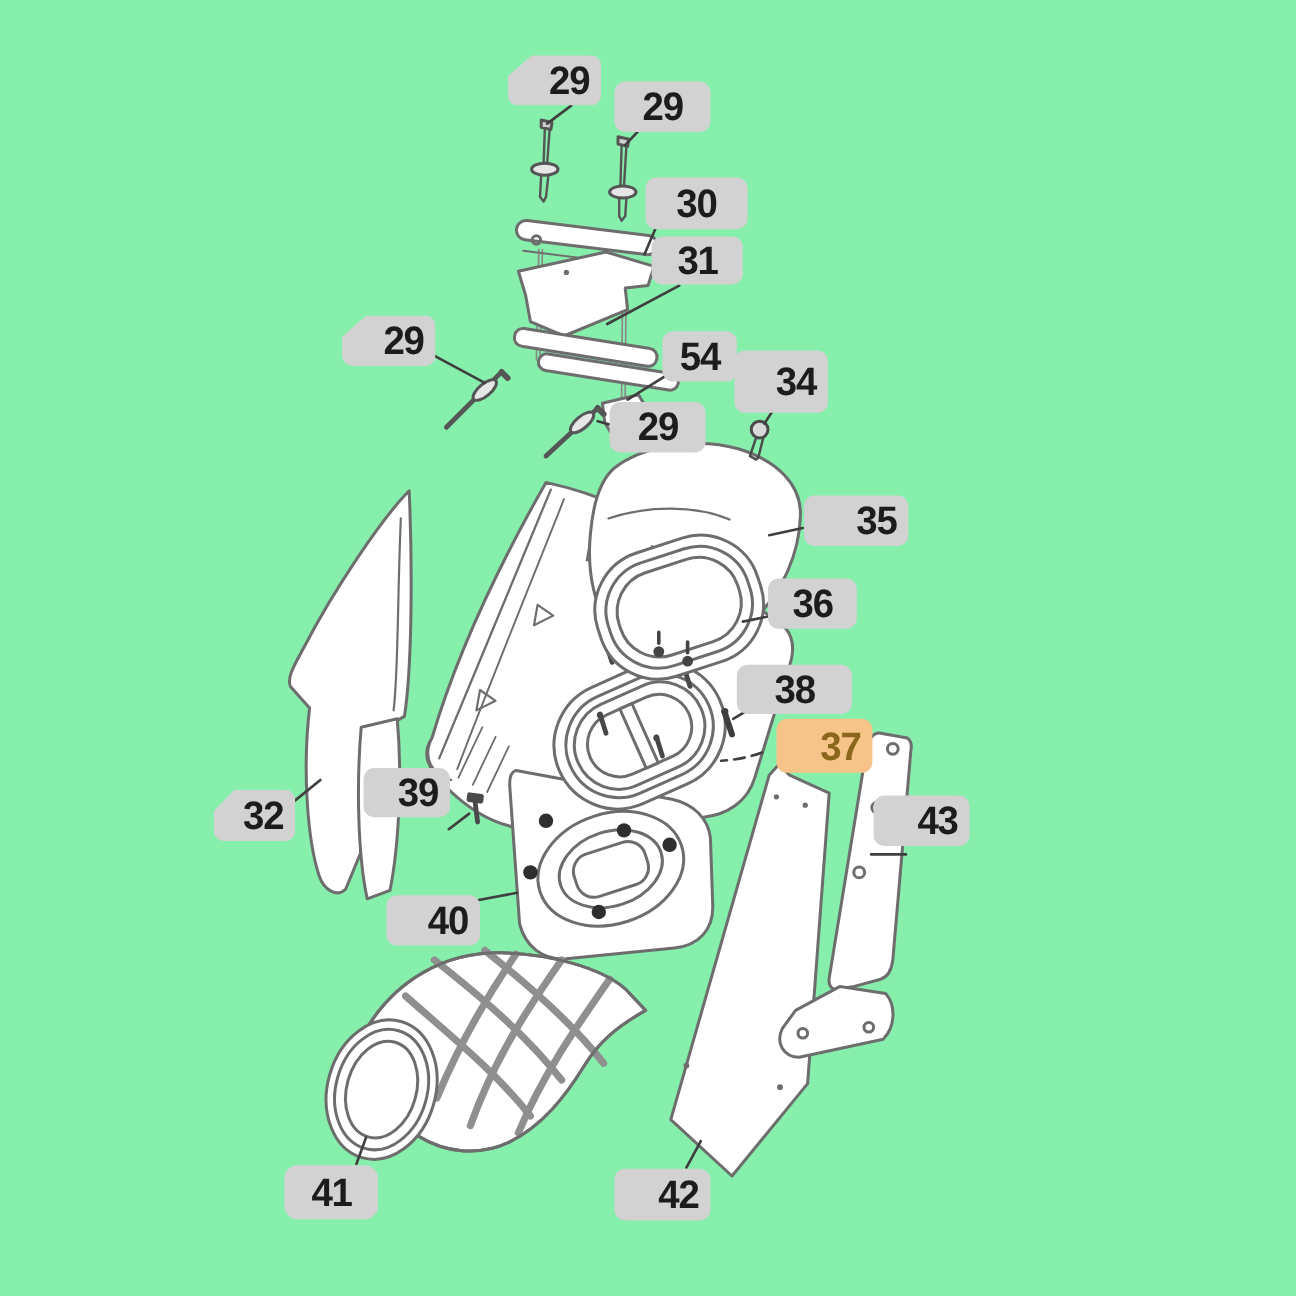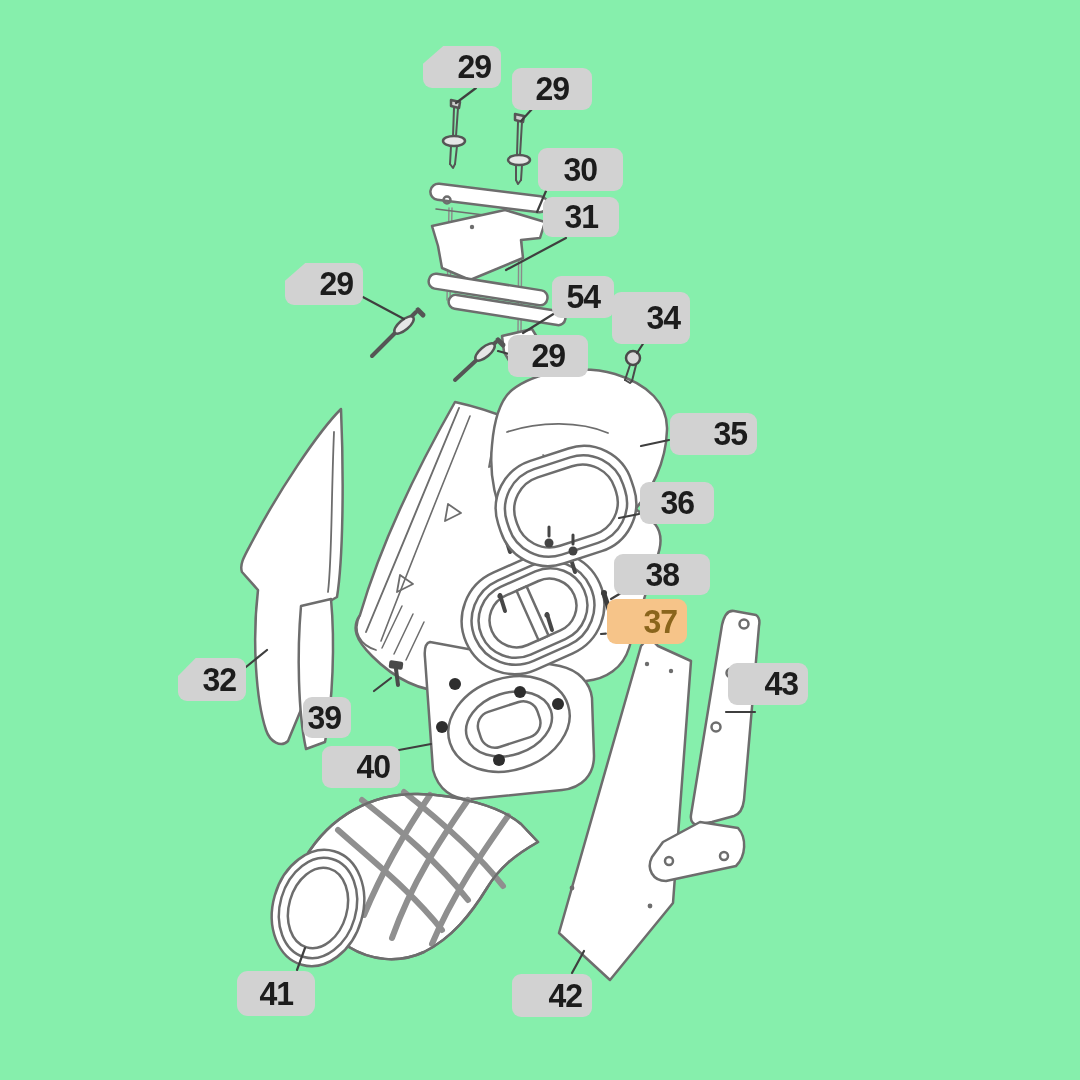--- a/index.html
+++ b/index.html
@@ -16,21 +16,21 @@
   #drawing{position:absolute;left:0;top:0;}
   .label{
     position:absolute;display:flex;align-items:center;justify-content:center;
     background:var(--label_bg);border-radius:9px;
     color:var(--label_text);font-weight:700;font-size:33px;letter-spacing:-1px;
     user-select:none;
   }
   .label span{transform:scaleX(.97);}
   .label.t-right{justify-content:flex-end;padding-right:9px;box-sizing:border-box;}
   .label.chamfer{clip-path:polygon(0 42%,26% 0,100% 0,100% 100%,0 100%);}
-  .label.highlight{background:var(--highlight_bg);color:var(--highlight_text);}
+  .label.highlight{background:var(--highlight_bg);color:var(--highlight_text);margin-left:40px;}
 </style>
 </head>
 <body>
 
 <div id="canvas">
 
 <svg id="drawing" width="1080" height="1080" viewBox="0 0 1080 1080">
   <g stroke="#6d6d6d" stroke-width="2.5" fill="none" stroke-linecap="round" stroke-linejoin="round">
 
     <g>
@@ -277,21 +277,21 @@
     </div>
 
 <div class="label highlight t-right" style="left:607px;top:599px;width:80px;height:45px">
       <span>37</span>
     </div>
 
 <div class="label chamfer t-right" style="left:178px;top:658px;width:68px;height:43px">
       <span>32</span>
     </div>
 
-<div class="label t-right" style="left:303px;top:697px;width:48px;height:41px">
+<div class="label t-right" style="left:303px;top:640px;width:72px;height:41px">
       <span>39</span>
     </div>
 
 <div class="label t-right" style="left:322px;top:746px;width:78px;height:42px">
       <span>40</span>
     </div>
 
 <div class="label t-right" style="left:728px;top:663px;width:80px;height:42px">
       <span>43</span>
     </div>

